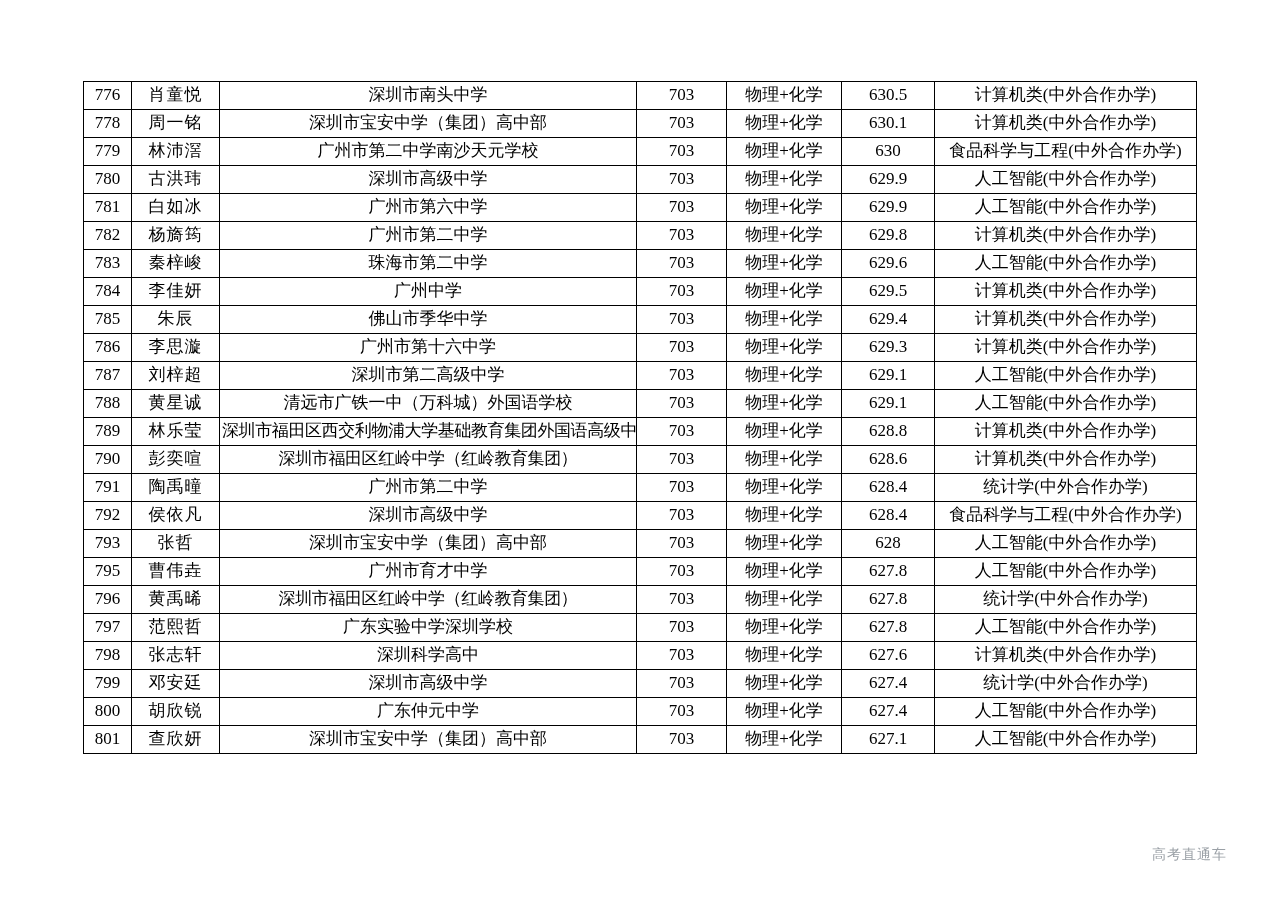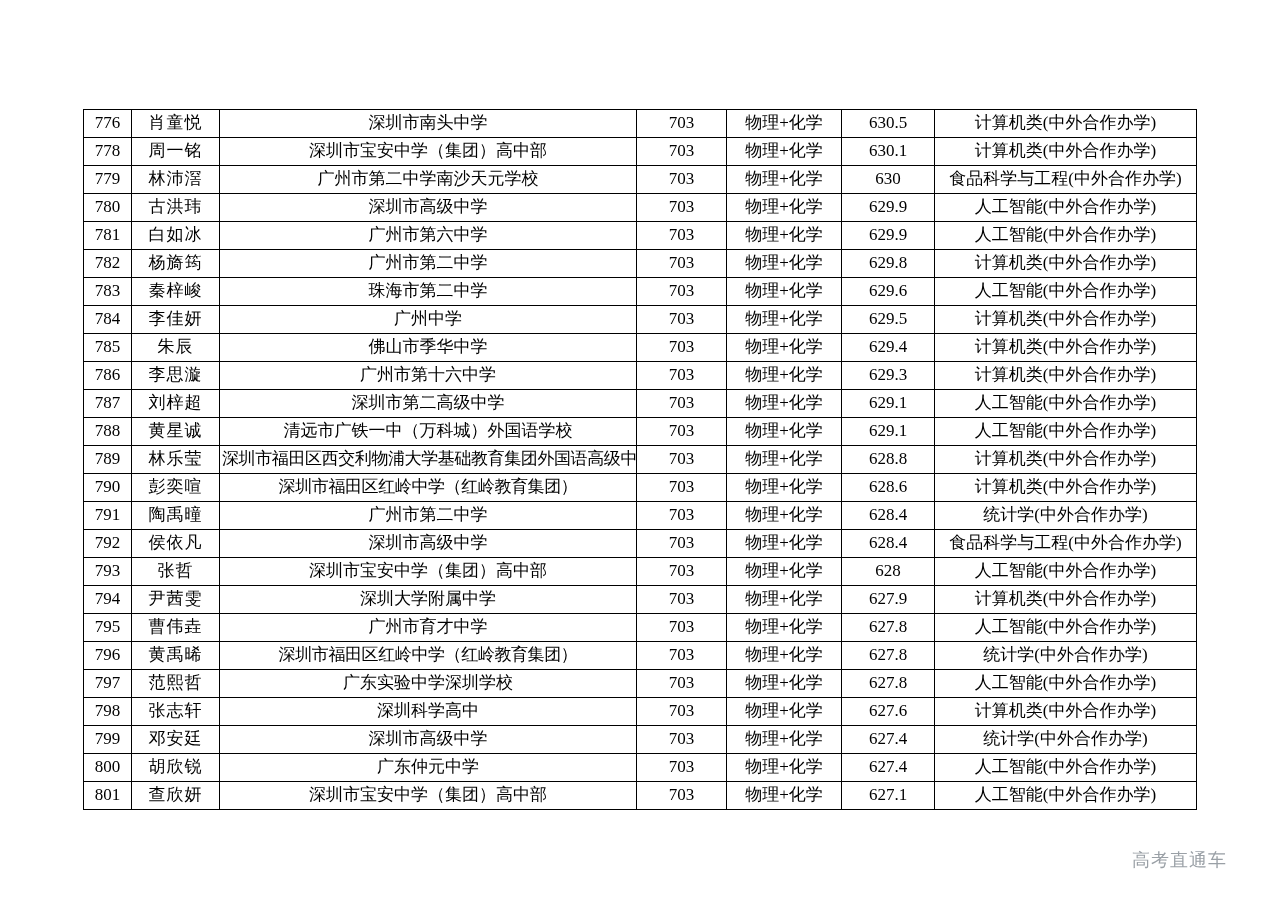--- a/index.html
+++ b/index.html
@@ -25,21 +25,20 @@
   .table-wrap {
     position: absolute;
     left: 83px;
     top: 81px;
     width: 1113px;
   }
   table.score-table {
     border-collapse: collapse;
     table-layout: fixed;
     width: 1113px;
-    margin-top: 28px;
   }
   table.score-table td {
     border: 1px solid #000000;
     height: 27px;
     padding: 0 2px;
     text-align: center;
     vertical-align: middle;
     font-size: 17px;
     line-height: 1.1;
     white-space: nowrap;
@@ -65,22 +64,22 @@
   }
   td.cell-name {
     letter-spacing: 1px;
   }
   td.cell-rank, td.cell-score1, td.cell-score2 {
     font-family: "Liberation Serif", serif;
   }
   .watermark {
     position: absolute;
     right: 53px;
-    bottom: 33px;
-    font-size: 18px;
+    bottom: 41px;
+    font-size: 14px;
     color: #9aa0a6;
     font-family: "Liberation Sans", sans-serif;
     letter-spacing: 1px;
     white-space: nowrap;
   }
 </style>
 </head>
 <body>
 
 <div class="page">
@@ -244,29 +243,20 @@
           <tr>
             <td class="cell-rank">793</td>
             <td class="cell-name">张哲</td>
             <td class="cell-school">深圳市宝安中学（集团）高中部</td>
             <td class="cell-score1">703</td>
             <td class="cell-subject">物理+化学</td>
             <td class="cell-score2">628</td>
             <td class="cell-major">人工智能(中外合作办学)</td>
           </tr>
           <tr>
-            <td class="cell-rank">794</td>
-            <td class="cell-name">尹茜雯</td>
-            <td class="cell-school">深圳大学附属中学</td>
-            <td class="cell-score1">703</td>
-            <td class="cell-subject">物理+化学</td>
-            <td class="cell-score2">627.9</td>
-            <td class="cell-major">计算机类(中外合作办学)</td>
-          </tr>
-          <tr>
             <td class="cell-rank">795</td>
             <td class="cell-name">曹伟垚</td>
             <td class="cell-school">广州市育才中学</td>
             <td class="cell-score1">703</td>
             <td class="cell-subject">物理+化学</td>
             <td class="cell-score2">627.8</td>
             <td class="cell-major">人工智能(中外合作办学)</td>
           </tr>
           <tr>
             <td class="cell-rank">796</td>

